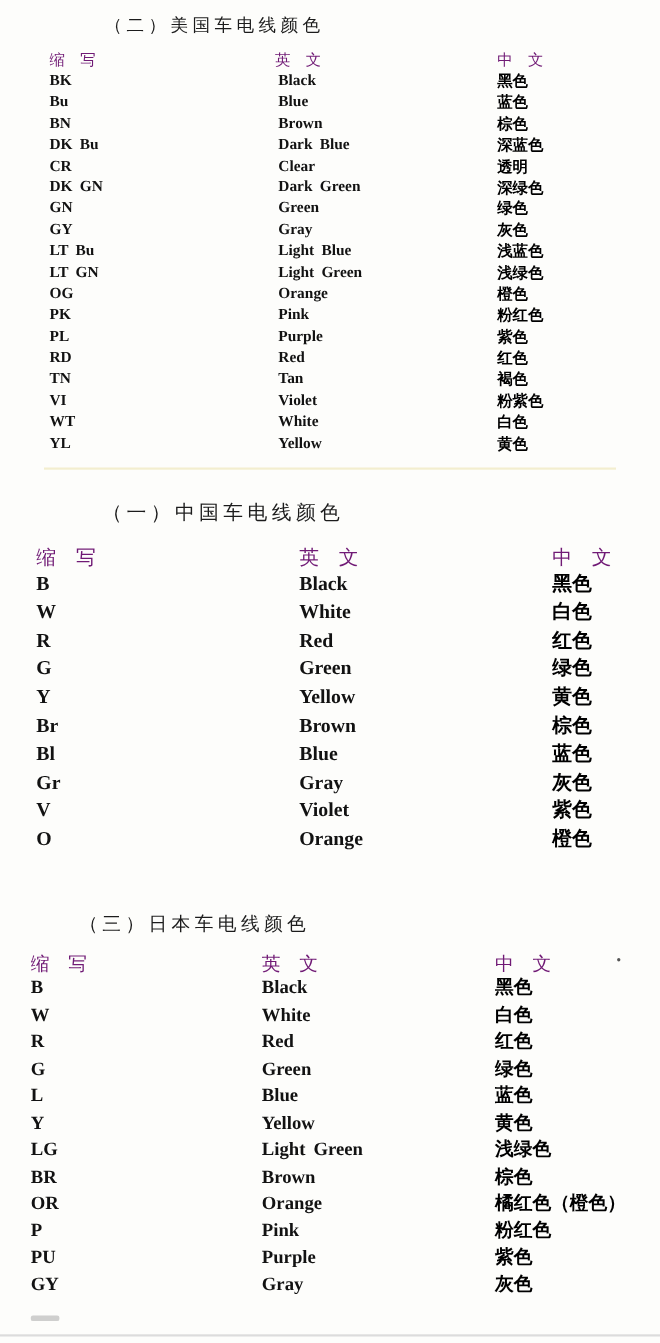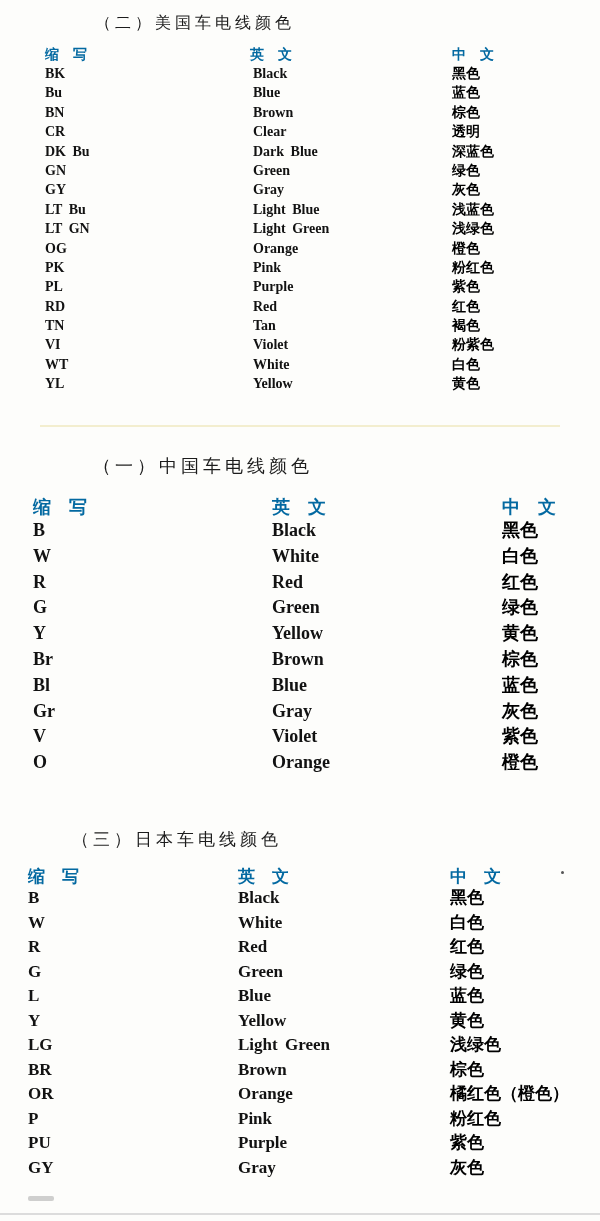--- a/index.html
+++ b/index.html
@@ -14,21 +14,21 @@
     position:absolute; white-space:nowrap; font-weight:400;
     font-family:"Liberation Serif", serif; color:#1c1c1c;
   }
   .t1 { --c1:45px; --c2:253px; --c3:452px; --pitch:19.4px; font-size:14px; }
   .t2 { --c1:33px; --c2:272px; --c3:502px; --pitch:25.8px; font-size:18px; }
   .t3 { --c1:28px; --c2:238px; --c3:450px; --pitch:24.5px; font-size:17px; }
   .hrow, .row { position:relative; height:var(--pitch); line-height:var(--pitch); }
   .hrow span, .row span { position:absolute; top:0; white-space:nowrap; }
   .c1 { left:var(--c1); } .c2 { left:var(--c2); } .c3 { left:var(--c3); }
   .hrow span {
-    font-family:"Liberation Sans", sans-serif; font-weight:700; color:#0369a1;
+    font-family:"Liberation Sans", sans-serif; font-weight:400; color:#701a75;
   }
   .row .c1, .row .c2 {
     font-family:"Liberation Serif", serif; font-weight:700; word-spacing:3px; color:#121212;
   }
   .row .c3 {
     font-family:"Liberation Sans", sans-serif; font-weight:700; color:#000000;
   }
   .rows { position:absolute; left:0; width:492px; }
   
   .artifact { position:absolute; pointer-events:none; }
@@ -59,28 +59,33 @@
           <span class="c1">Bu</span>
           <span class="c2">Blue</span>
           <span class="c3">蓝色</span>
         </div>
         <div class="row">
           <span class="c1">BN</span>
           <span class="c2">Brown</span>
           <span class="c3">棕色</span>
         </div>
         <div class="row">
+          <span class="c1">DK Bu</span>
+          <span class="c2">Dark Blue</span>
+          <span class="c3">深蓝色</span>
+        </div>
+        <div class="row">
           <span class="c1">CR</span>
           <span class="c2">Clear</span>
           <span class="c3">透明</span>
         </div>
         <div class="row">
-          <span class="c1">DK Bu</span>
-          <span class="c2">Dark Blue</span>
-          <span class="c3">深蓝色</span>
+          <span class="c1">DK GN</span>
+          <span class="c2">Dark Green</span>
+          <span class="c3">深绿色</span>
         </div>
         <div class="row">
           <span class="c1">GN</span>
           <span class="c2">Green</span>
           <span class="c3">绿色</span>
         </div>
         <div class="row">
           <span class="c1">GY</span>
           <span class="c2">Gray</span>
           <span class="c3">灰色</span>

